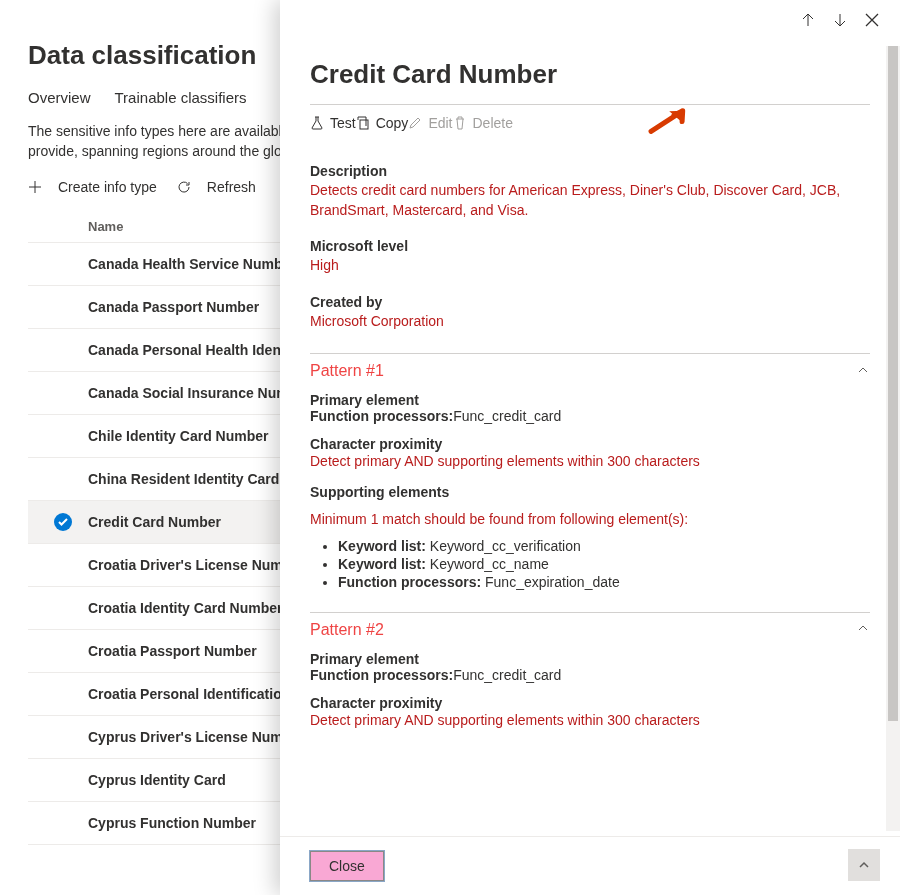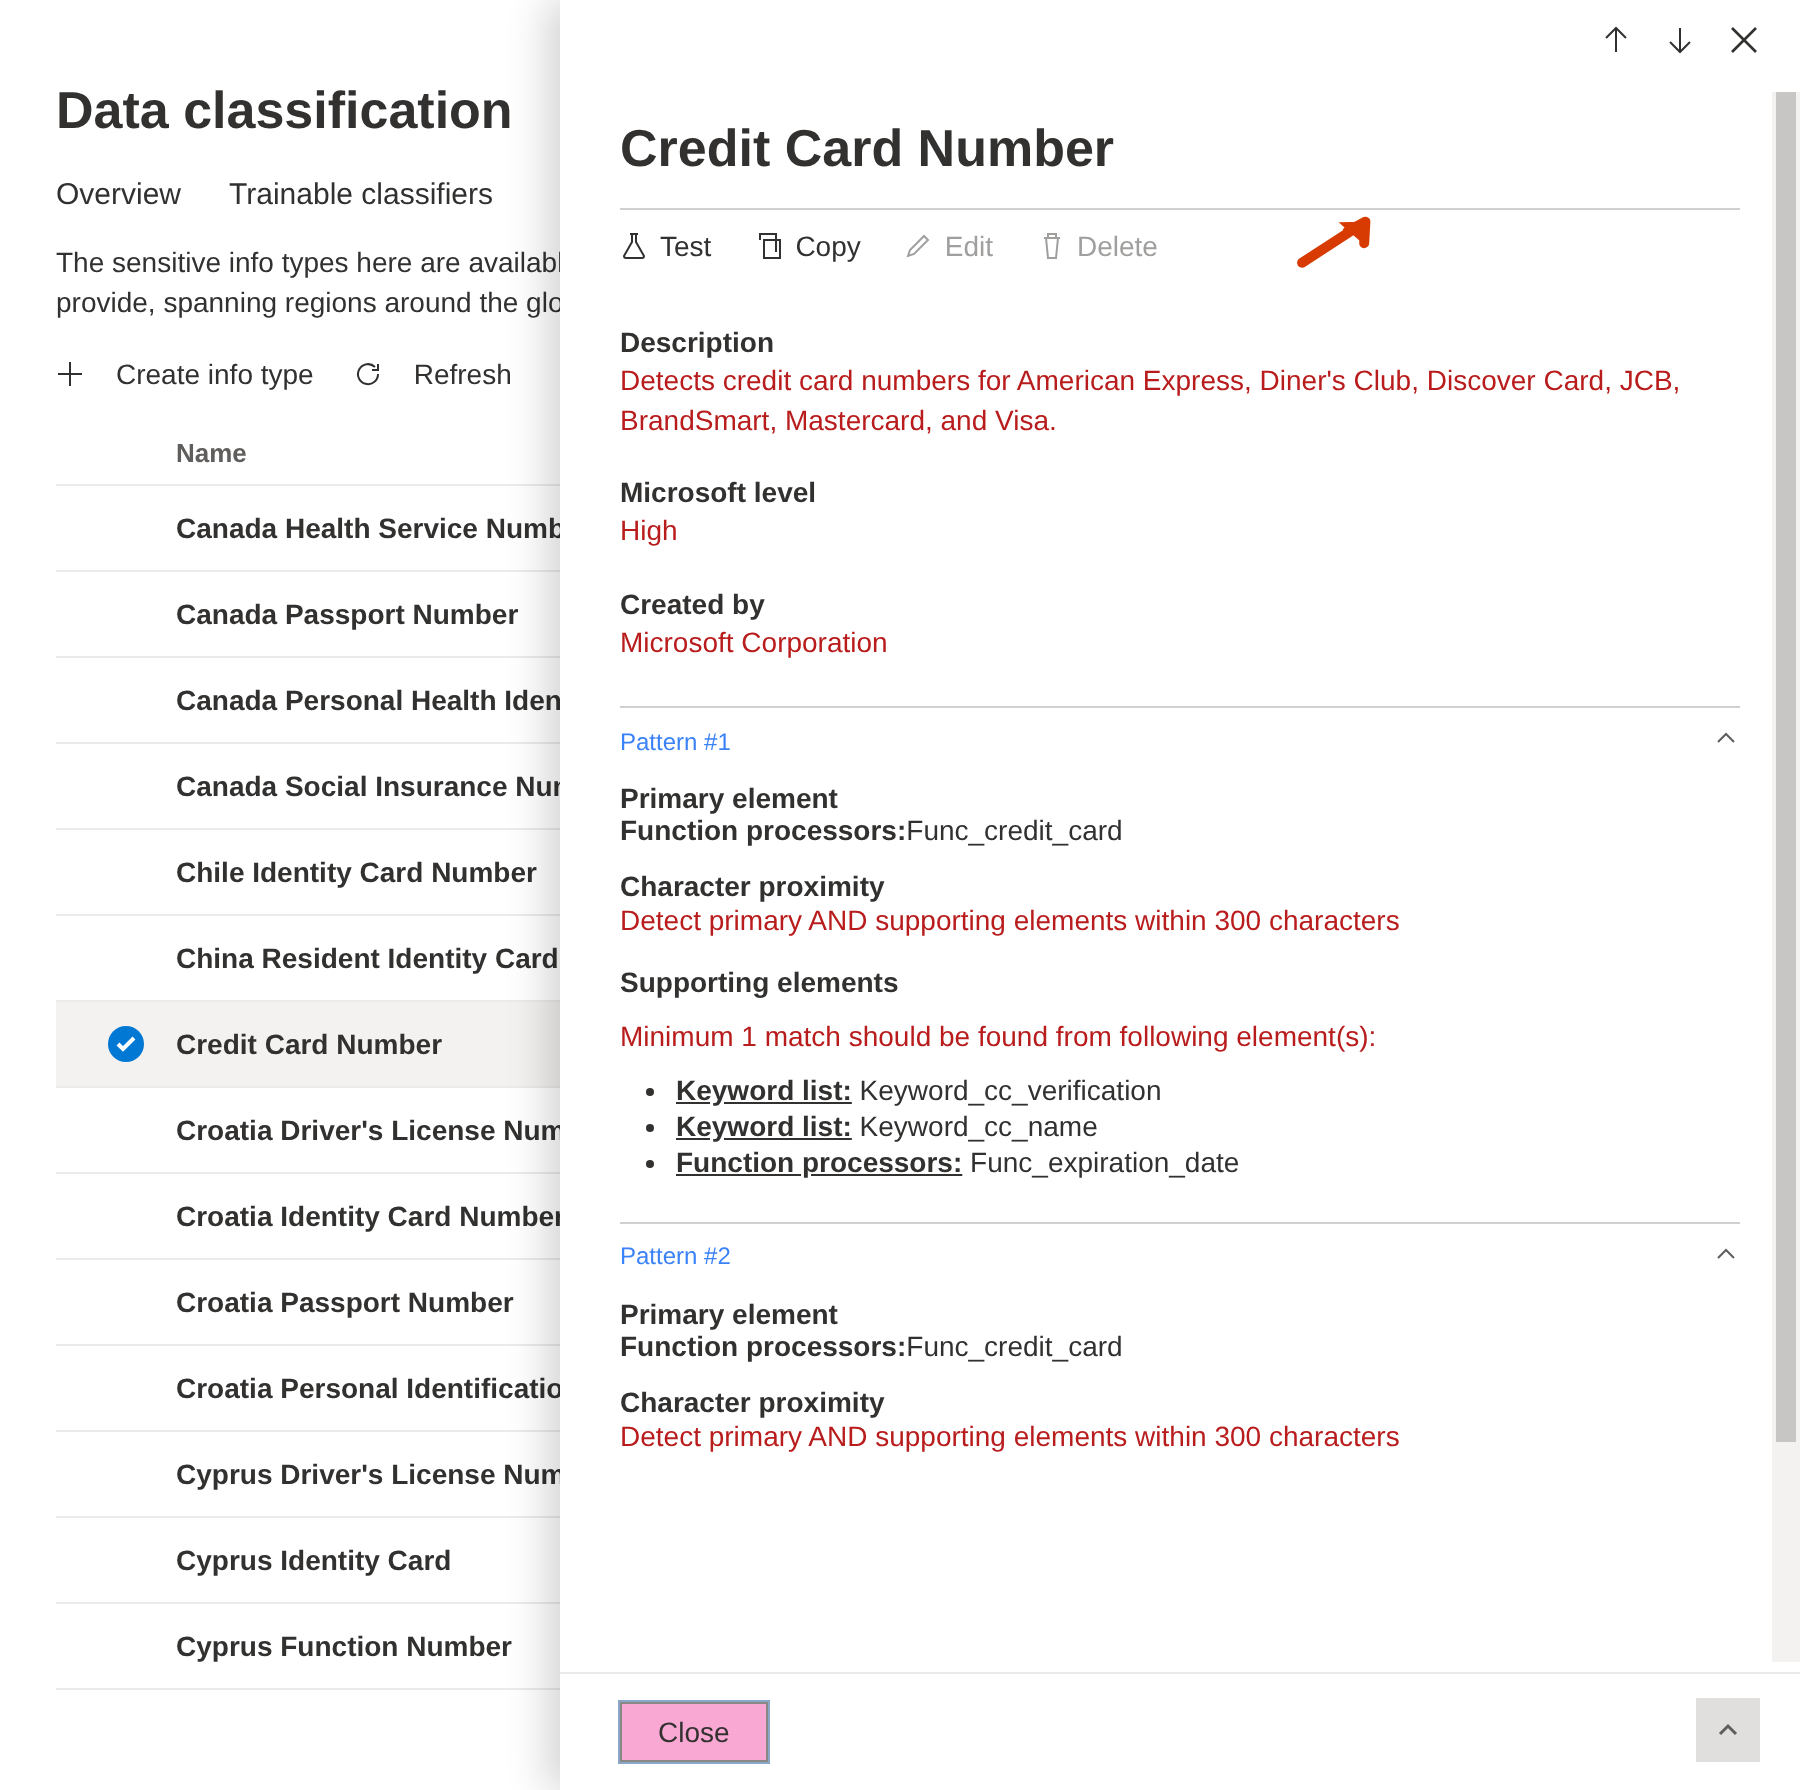--- a/index.html
+++ b/index.html
@@ -20,36 +20,36 @@
   .chk svg { width: 12px; height: 12px; }
   .row .chk + .cell { padding-left: 16px; }
 
   
   .panel { position: absolute; top: 0; right: 0; width: 620px; height: 895px; background: #fff; box-shadow: -6px 0 20px rgba(0,0,0,0.18); display: flex; flex-direction: column; }
   .panel-top { display: flex; justify-content: flex-end; gap: 16px; padding: 12px 20px 0; }
   .ic { cursor: pointer; color: #323130; }
   .panel-header { padding: 10px 30px 0; }
   .panel-header h2 { font-size: 26px; font-weight: 700; margin: 18px 0 14px; }
   .hr { border: 0; border-top: 1px solid #d2d0ce; margin: 6px 0 10px; }
-  .actions { display: flex; gap: 22px; align-items: center; padding-bottom: 8px; }
+  .actions { display: flex; align-items: center; padding-bottom: 8px; }
   .act { display: inline-flex; align-items: center; gap: 6px; font-size: 14px; }
   .act.enabled { color: #323130; cursor: pointer; }
   .act.disabled { color: #a19f9d; }
   .scroll { flex: 1; overflow-y: auto; padding: 6px 30px 0; }
   .lab { font-weight: 700; font-size: 14px; margin-top: 18px; }
   .val { font-size: 14px; color: #b91c1c; margin-top: 2px; line-height: 1.4; }
   .section { border-top: 1px solid #d2d0ce; margin-top: 22px; padding-top: 8px; }
   .secthead { display: flex; justify-content: space-between; align-items: center; cursor: pointer; }
-  .secthead span:first-child { font-size: 12px; color: #3b82f6; }
+  .secthead span:first-child { font-size: 16px; color: #ef4444; }
   .kv { margin-top: 12px; }
   .kv b { font-weight: 700; }
   .kv span.inline { font-weight: 400; }
   ul.supp { margin: 8px 0 0 28px; }
   ul.supp li { margin: 2px 0; }
-  ul.supp li b { font-weight: 700; text-decoration: underline; }
+  ul.supp li b { font-weight: 700; }
   .panel-footer { border-top: 1px solid #edebe9; padding: 14px 30px; background: #fff; }
   .closebtn { border: 1px solid #8a8886; background: #f9a8d4; padding: 6px 18px; font-size: 14px; cursor: pointer; color: #323130; outline: 1px solid #8aa7c7; }
   .scrolltrack { position: absolute; right: 0; top: 46px; bottom: 64px; width: 14px; background: #f3f2f1; }
   .scrollthumb { position: absolute; left: 2px; top: 0; width: 10px; height: 86%; background: #c8c6c4; }
   .arrow { position: absolute; left: 370px; top: 100px; color: #d83b01; transform: rotate(25deg); }
   .scrolltoparrow { position: absolute; right: 20px; bottom: 14px; width: 32px; height: 32px; background: #e1dfdd; display: flex; align-items: center; justify-content: center; }
   
   .scroll::-webkit-scrollbar { width: 0; }
 </style>
 </head>

